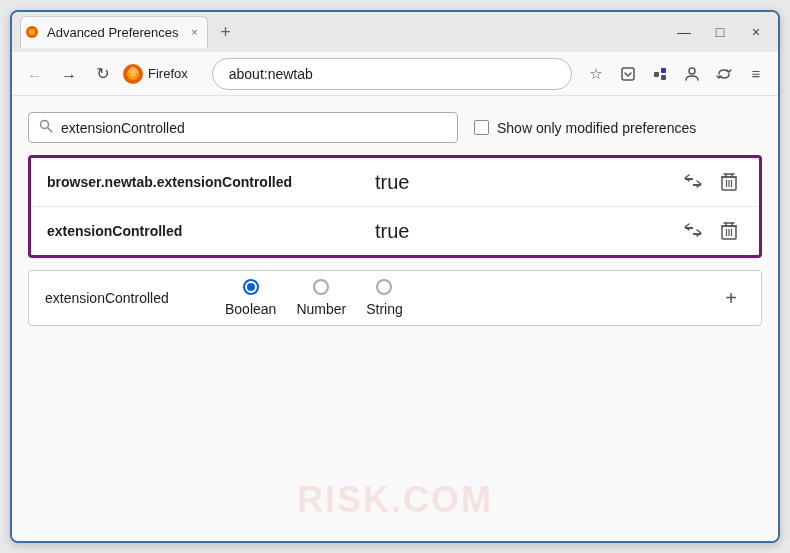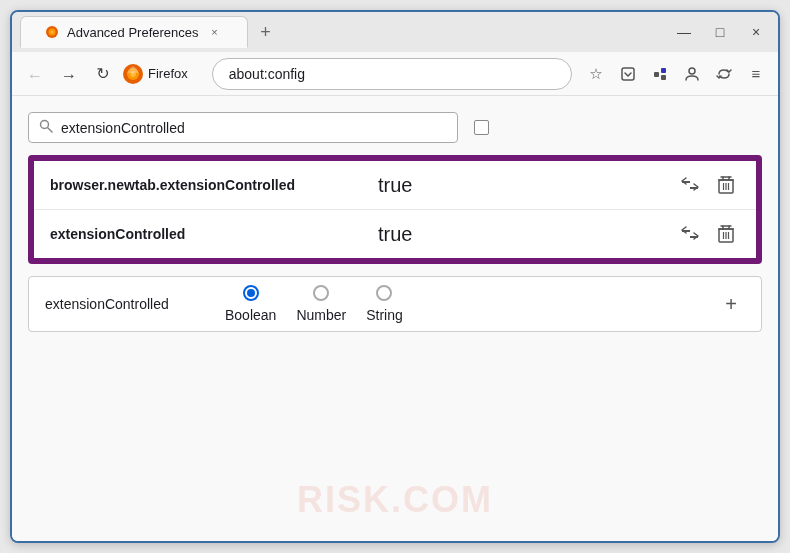--- a/index.html
+++ b/index.html
@@ -29,21 +29,21 @@
       background: #e8e8e8;
       display: flex;
       align-items: center;
       padding: 0 8px;
       height: 40px;
       gap: 4px;
     }
     .tab {
       background: #f9f9fa;
       border-radius: 6px 6px 0 0;
-      padding: 6px 24px;
+      padding: 6px 4px;
       display: flex;
       align-items: center;
       gap: 8px;
       font-size: 13px;
       color: #1c1b22;
       min-width: 180px;
       height: 32px;
       border: 1px solid #ccc;
       border-bottom: 1px solid #f9f9fa;
     }
@@ -221,21 +221,21 @@
       height: 15px;
       border: 1.5px solid #888;
       background: #fff;
       border-radius: 2px;
       display: inline-block;
     }
 
     
     .results-table {
       background: #fff;
-      border: 6px solid #701a75;
+      border: 3px solid #701a75;
       border-radius: 4px;
       overflow: hidden;
       margin-bottom: 12px;
       position: relative;
       z-index: 1;
     }
     .result-row {
       display: flex;
       align-items: center;
       padding: 10px 16px;
@@ -384,21 +384,21 @@
 
     <svg class="ff-icon" viewBox="0 0 22 22">
       <circle cx="11" cy="11" r="10" fill="#e66000"></circle>
       <circle cx="11" cy="11" r="6" fill="#ff9500"></circle>
       <circle cx="11" cy="11" r="3" fill="#ffb83d"></circle>
       <path d="M11 3 Q15 5 17 11 Q13 8 11 11 Q9 8 5 11 Q7 5 11 3Z" fill="rgba(255,255,255,0.3)"></path>
     </svg>
     <span class="firefox-label">Firefox</span>
 
     <div class="address-bar">
-      <span>about:config</span>
+      <span>about:newtab</span>
     </div>
 
     <div class="nav-icons">
       <div class="nav-icon">☆</div>
       <div class="nav-icon">
         <svg width="16" height="16" viewBox="0 0 16 16">
           <rect x="2" y="2" width="12" height="12" rx="2" fill="none" stroke="#555" stroke-width="1.5"></rect>
           <path d="M5 7 L8 10 L11 7" fill="none" stroke="#555" stroke-width="1.5" stroke-linecap="round"></path>
         </svg>
       </div>
@@ -436,20 +436,21 @@
         <span class="search-icon-wrap">
           <svg width="14" height="14" viewBox="0 0 14 14">
             <circle cx="5.5" cy="5.5" r="4" fill="none" stroke="#888" stroke-width="1.5"></circle>
             <line x1="9" y1="9" x2="13" y2="13" stroke="#888" stroke-width="1.5" stroke-linecap="round"></line>
           </svg>
         </span>
         <input type="text" value="extensionControlled" style="">
       </div>
       <div class="show-modified-wrap">
         <span class="checkbox-custom"></span>
+        <span>Show only modified preferences</span>
       </div>
     </div>
 
     <div class="results-table">
 
       <div class="result-row">
         <span class="pref-name">browser.newtab.extensionControlled</span>
         <span class="pref-value">true</span>
         <div class="row-actions">
           <div class="action-btn">

